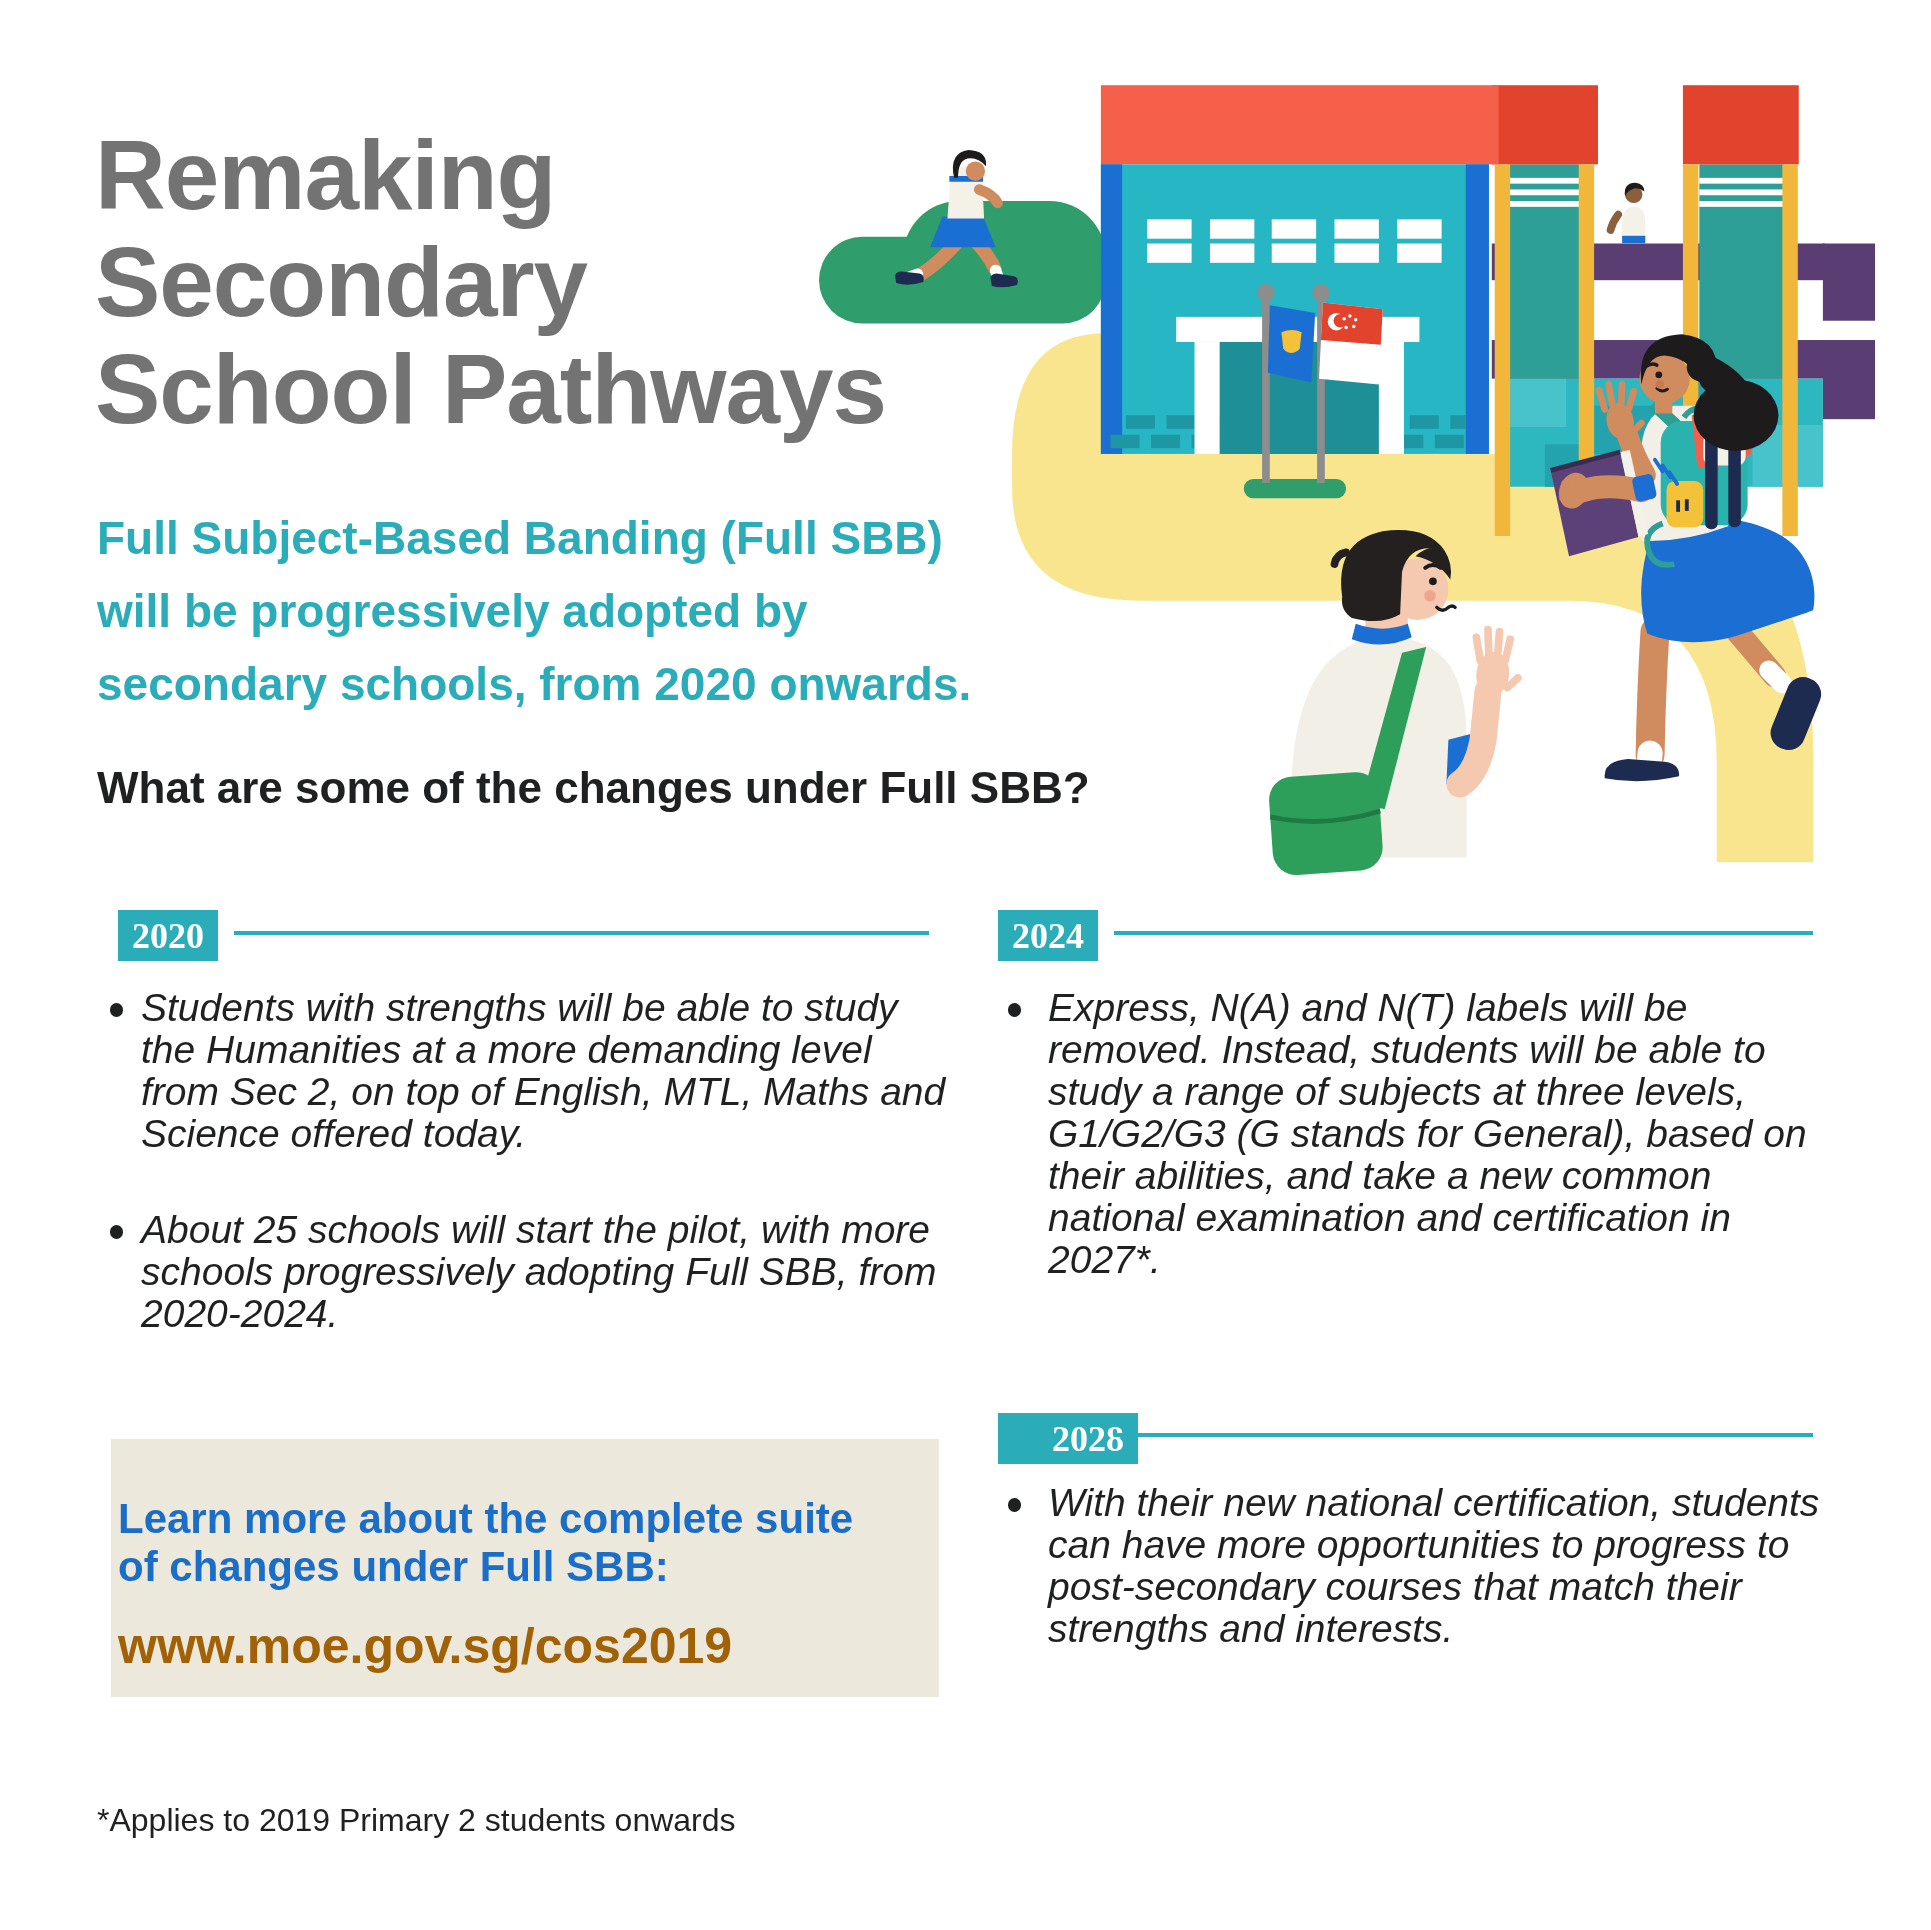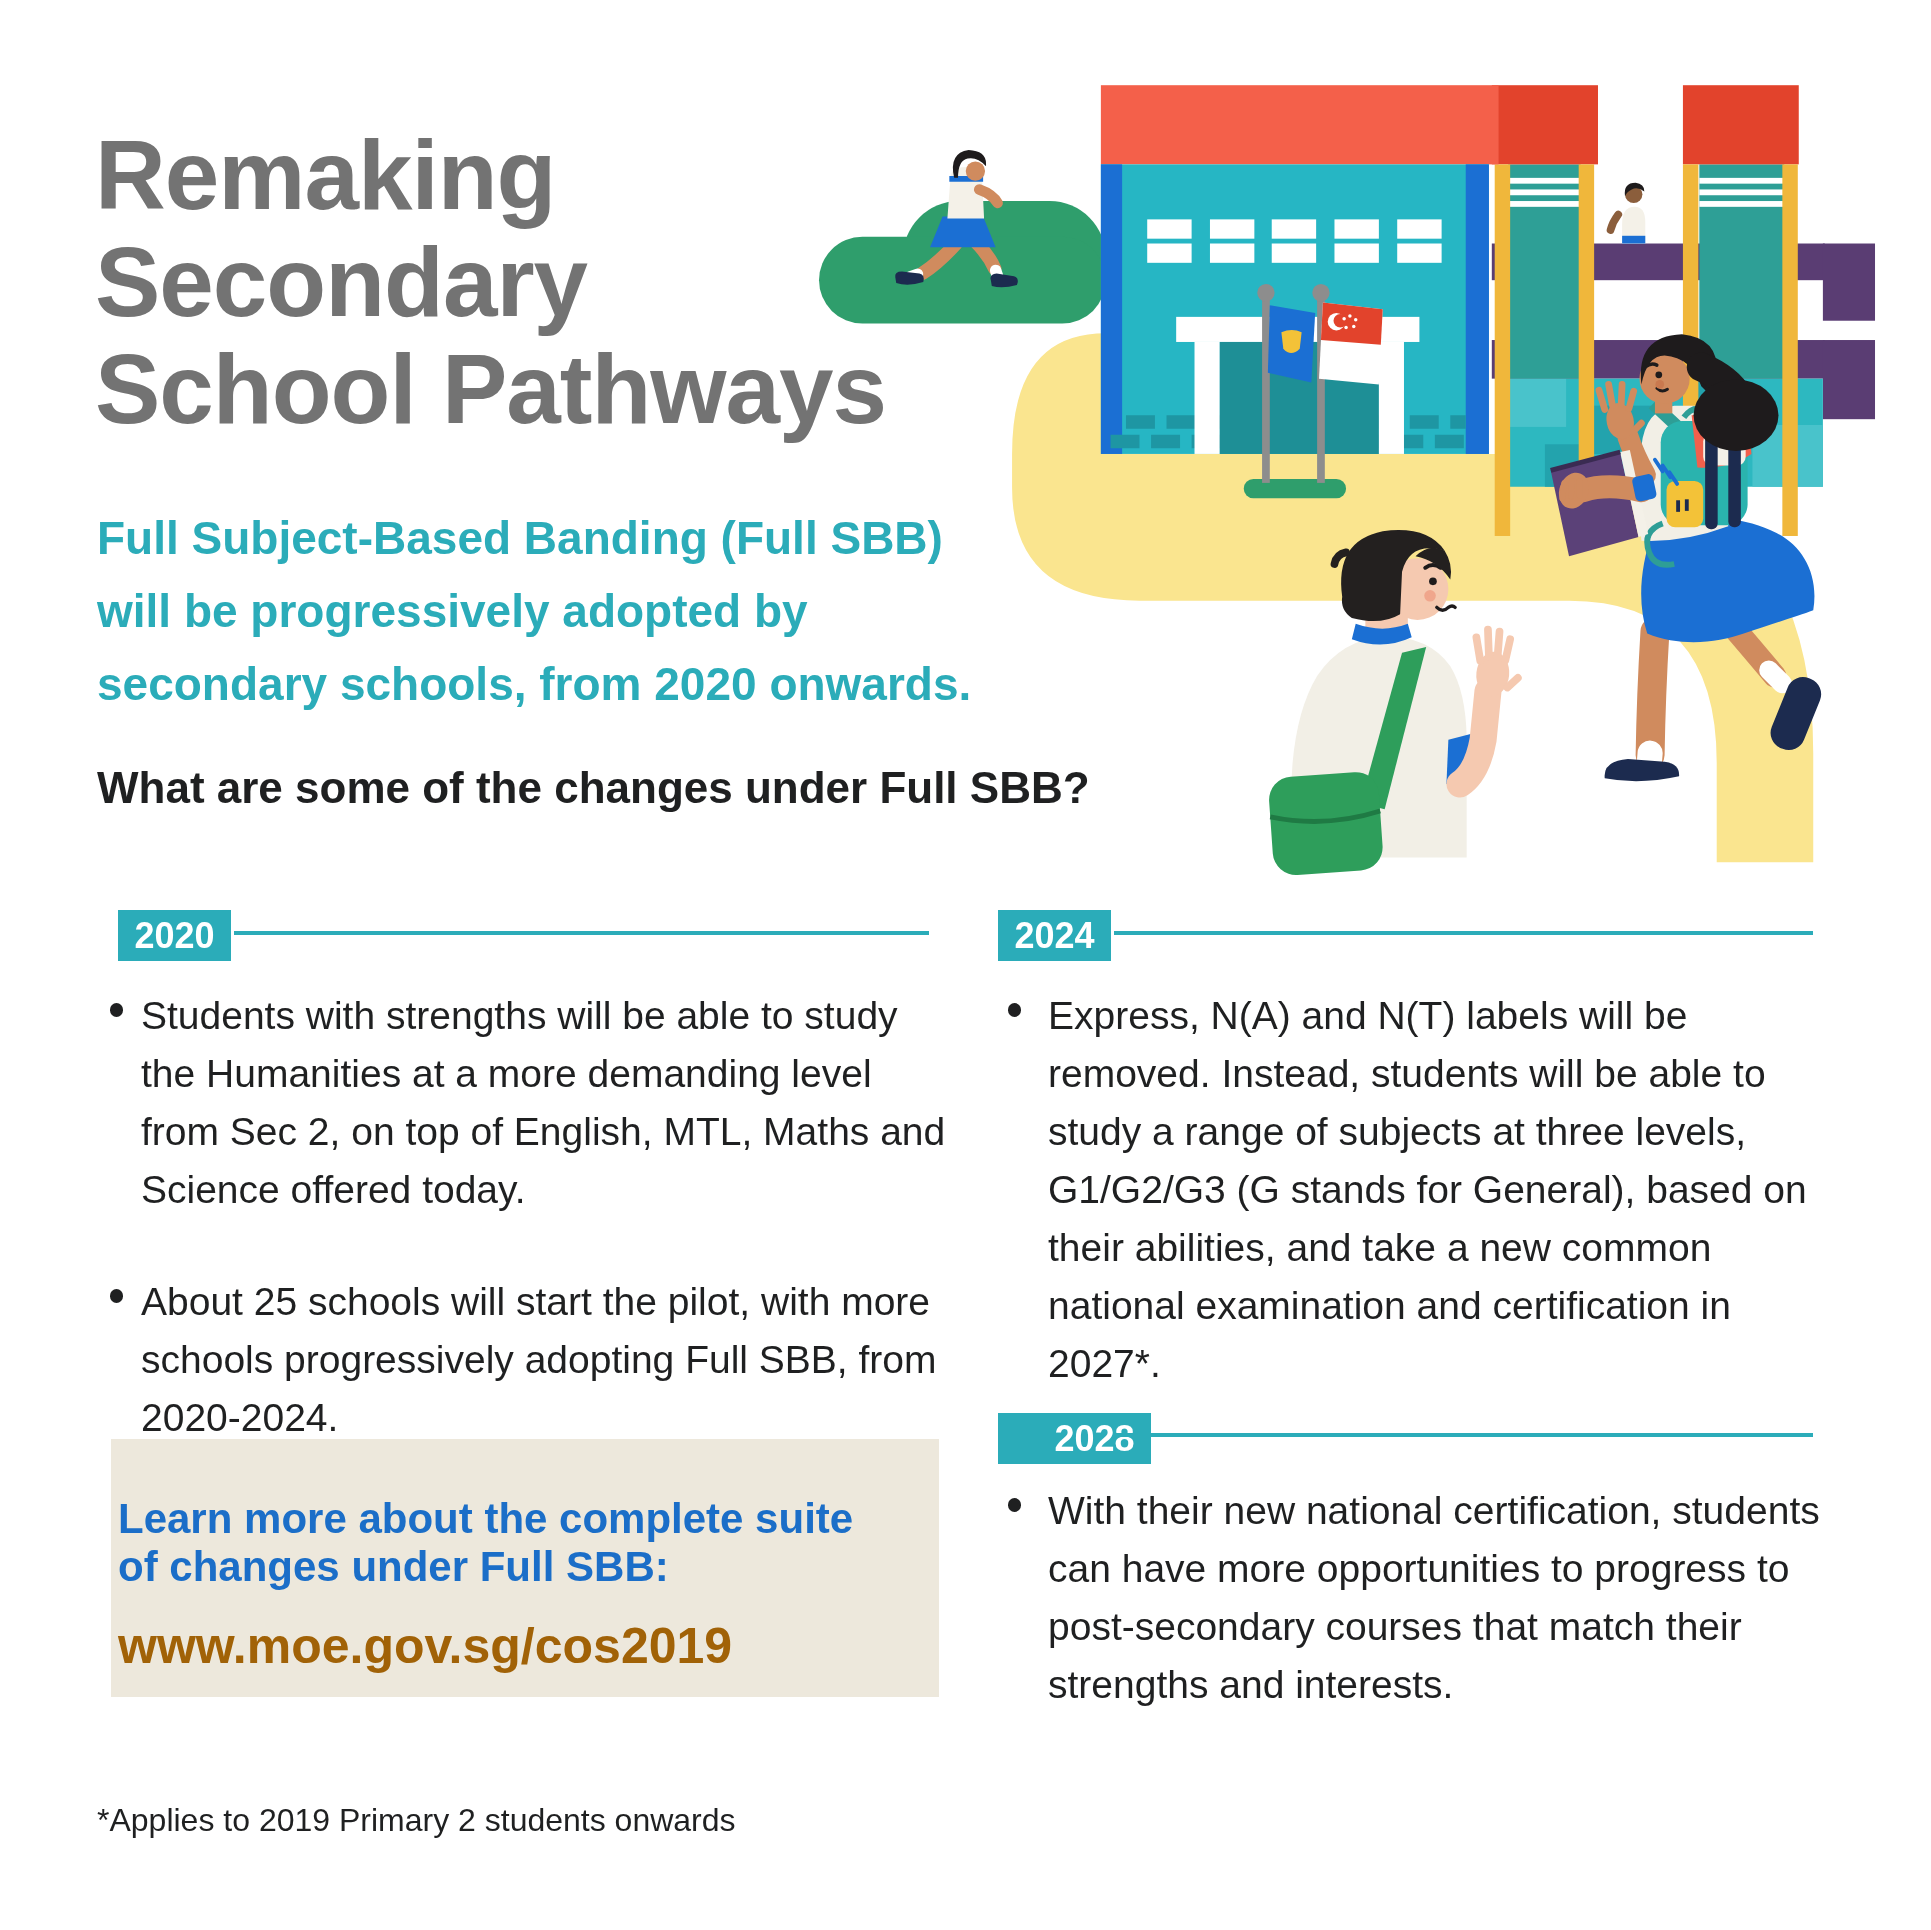--- a/index.html
+++ b/index.html
@@ -6,31 +6,31 @@
   .canvas{
     position:relative;width:1931px;height:1930px;background:#ffffff;overflow:hidden;
     font-family:"Liberation Sans", sans-serif;color:#1F2021;
   }
   .abs{position:absolute;}
   
   .title{left:95px;top:122px;font-size:98px;line-height:107px;font-weight:bold;color:#737373;letter-spacing:-1px;}
   .subtitle{left:97px;top:502px;font-size:46px;line-height:73px;font-weight:bold;color:#2BACB9;}
   .question{left:97px;top:763px;font-size:44px;font-weight:bold;color:#1F2021;}
   
-  .badge{width:113px;height:51px;background:#2BACB9;color:#fff;font-size:36px;font-weight:bold;
-         display:flex;align-items:center;justify-content:center;}
+  .badge{width:100px;height:51px;background:#2BACB9;color:#fff;font-size:36px;font-weight:bold;
+         display:flex;align-items:center;justify-content:center;font-family:Liberation Serif, serif;}
   .tl-line{height:3.9px;background:#2BACB9;}
   .badge-2020{left:118px;top:910px;}
   .line-2020{left:234px;top:931px;width:695px;}
   .badge-2024{left:998px;top:910px;}
   .line-2024{left:1114px;top:931px;width:699px;}
   .badge-2028{left:998px;top:1413px;padding-left:40px;}
   .line-2028{left:1114px;top:1433px;width:699px;}
   ul.bullets{list-style:none;margin:0;padding:0;}
-  ul.bullets li{position:relative;font-size:39px;line-height:58px;color:#1F2021;margin-bottom:54px;}
+  ul.bullets li{position:relative;font-size:39px;line-height:42px;color:#1F2021;margin-bottom:54px;font-style:italic;}
   ul.left-col li{padding-left:41px;}
   ul.left-col li::before{content:"";position:absolute;left:9.7px;top:16.4px;width:13.5px;height:13.5px;border-radius:50%;background:#1F2021;}
   ul.right-col li{padding-left:52px;}
   ul.right-col li::before{content:"";position:absolute;left:11.6px;top:16.4px;width:13.5px;height:13.5px;border-radius:50%;background:#1F2021;}
   .list-2020{left:100px;top:987px;width:850px;}
   .list-2024{left:996px;top:987px;width:826px;}
   .list-2028{left:996px;top:1482px;width:826px;}
   
   .callout{left:111px;top:1439px;width:828px;height:258px;background:#EDE8DC;}
   .callout .inner{padding:56px 35px 0 7px;}

